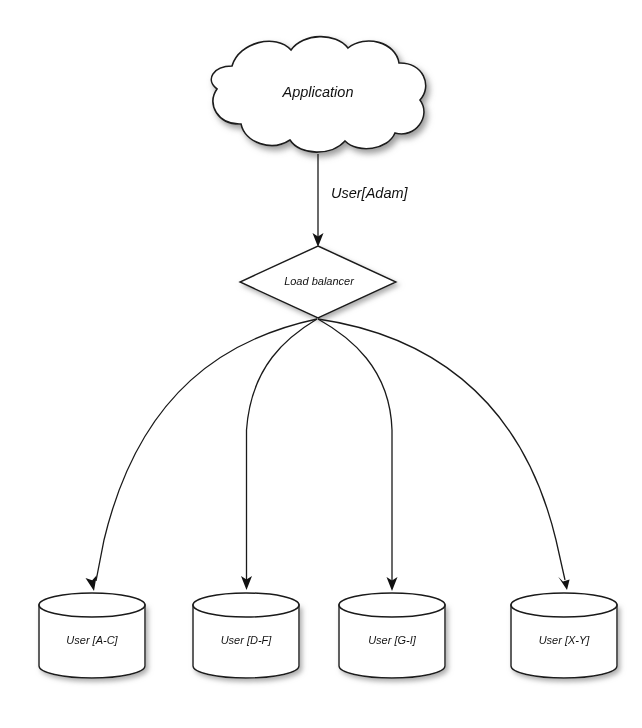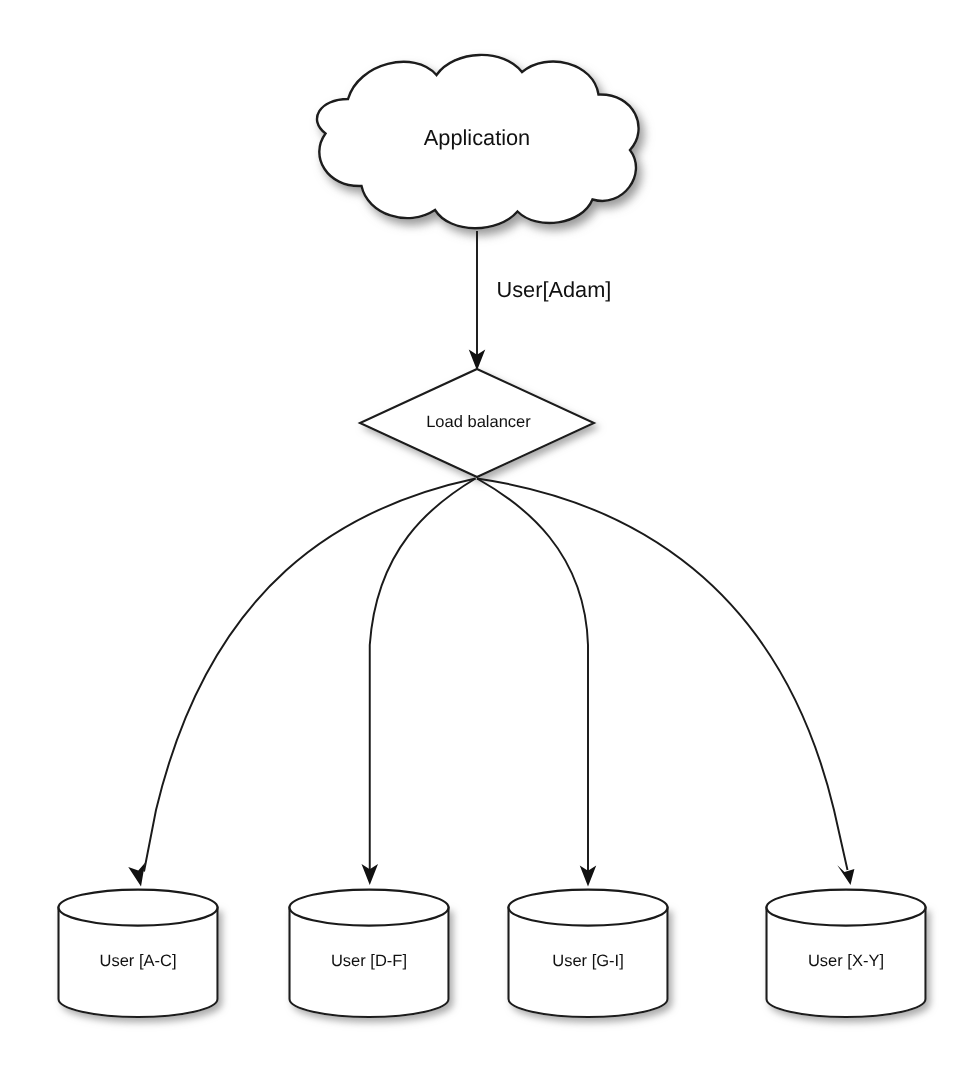--- a/index.html
+++ b/index.html
@@ -11,20 +11,21 @@
     width: 642px;
     height: 728px;
     font-family: "Liberation Sans", sans-serif;
     overflow: hidden;
   }
   #diagram-canvas {
     position: relative;
     width: 642px;
     height: 728px;
     background: #ffffff;
+    font-style: italic;
   }
   #diagram-svg {
     position: absolute;
     top: 0;
     left: 0;
     width: 642px;
     height: 728px;
   }
   .node-label {
     font-family: "Liberation Sans", sans-serif;

